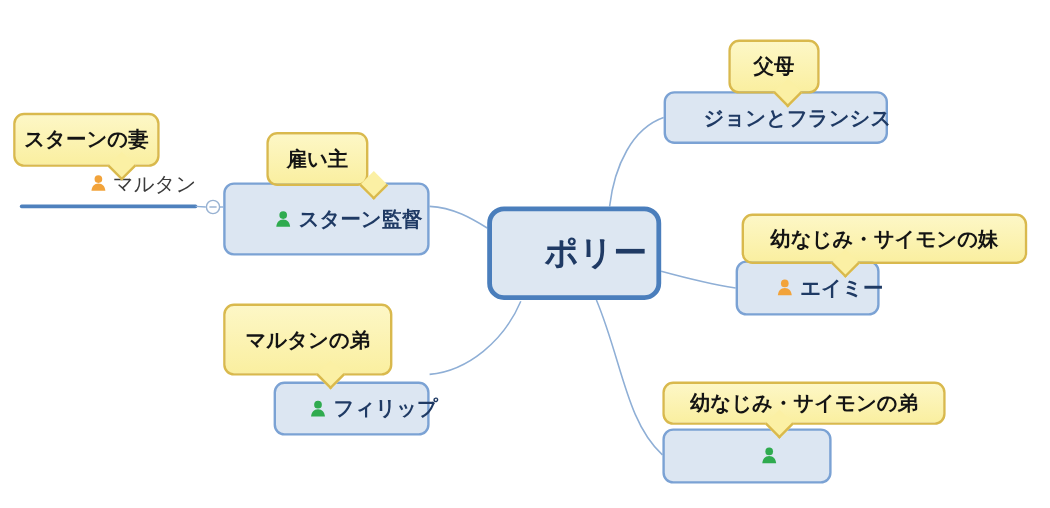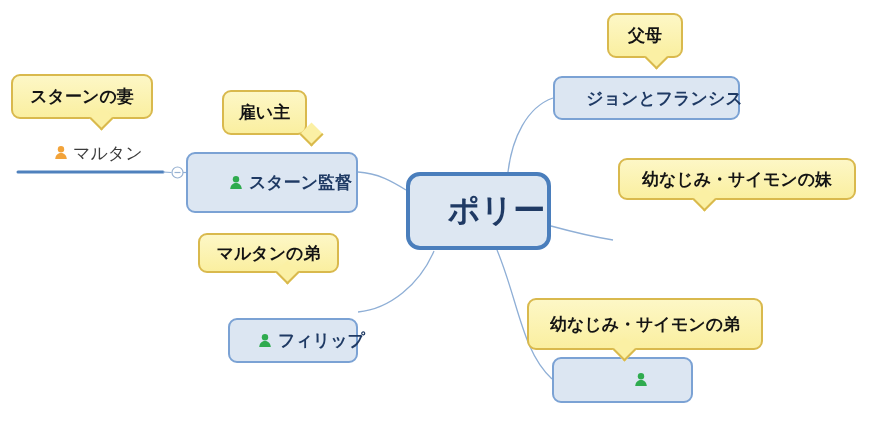--- a/index.html
+++ b/index.html
@@ -6,29 +6,29 @@
   .canvas{position:relative;width:875px;height:423px;background:#ffffff;overflow:hidden;}
   .connectors{position:absolute;left:0;top:0;pointer-events:none;}
 
   .node{
     position:absolute;box-sizing:border-box;
     background:#dce6f2;border:2px solid #7ba2d4;border-radius:9px;
     display:flex;align-items:center;justify-content:center;gap:5px;
     color:#1f3a64;font-weight:bold;font-size:17px;white-space:nowrap;padding-left:36px;
   }
   .center-node{
-    border:4px solid #4a7ebc;border-radius:14px;font-size:32px;
+    border:4px solid #4a7ebc;border-radius:14px;font-size:28px;
     background:#dde7f2;
   }
   .callout{
     position:absolute;box-sizing:border-box;
     background:linear-gradient(#fdf7c6,#faefa0);
     border:2px solid #d9b94d;border-radius:9px;
     display:flex;align-items:center;justify-content:center;
-    color:#141414;font-weight:bold;font-size:17px;white-space:nowrap;
+    color:#141414;font-weight:bold;font-size:17px;white-space:nowrap;margin-top:20px;
   }
   .tail{
     position:absolute;width:15px;height:15px;bottom:-9.5px;
     background:#fbf0a4;
     border-right:2px solid #d9b94d;border-bottom:2px solid #d9b94d;
     transform:rotate(45deg);
   }
   .free-label{
     position:absolute;display:flex;align-items:center;gap:4px;
     color:#3b3b3b;font-size:17px;white-space:nowrap;
@@ -51,21 +51,21 @@
     <path d="M508,172 C512,138 527,107 553,98" stroke="#8fafd6" stroke-width="1.3" fill="none"></path>
     <path d="M551,226 C573,232 594,237 613,240" stroke="#8fafd6" stroke-width="1.3" fill="none"></path>
     <path d="M497,250 C518,300 522,352 552,379" stroke="#8fafd6" stroke-width="1.3" fill="none"></path>
   </svg>
 
   <svg style="position:absolute;left:170px;top:165px;" width="15" height="15" viewBox="0 0 15 15">
     <circle cx="7.5" cy="7.5" r="5.5" fill="#ffffff" stroke="#98b2d2" stroke-width="1.2"></circle>
     <path d="M4.5,7.5 L10.5,7.5" stroke="#98b2d2" stroke-width="1.2"></path>
   </svg>
 
-  <div class="free-label" style="left:53px;top:141px;height:24px;">
+  <div class="free-label" style="left:74px;top:141px;height:24px;">
     <svg class="picon" width="16" height="16" viewBox="0 0 16 16">
       <g fill="#f2a33a">
         <circle cx="8" cy="4.2" r="3.2"></circle>
         <path d="M8 8 C4.5 8 2.6 10.5 2.2 14 L13.8 14 C13.4 10.5 11.5 8 8 8 Z"></path>
       </g>
     </svg>
     <span>マルタン</span>
   </div>
 
   <div class="node center-node" style="left:406px;top:172px;width:145px;height:78px;">
@@ -79,63 +79,72 @@
         <path d="M8 8 C4.5 8 2.6 10.5 2.2 14 L13.8 14 C13.4 10.5 11.5 8 8 8 Z"></path>
       </g>
     </svg>
     <span>スターン監督</span>
   </div>
 
   <div class="node" style="left:553px;top:76px;width:187px;height:44px;">
     <span>ジョンとフランシス</span>
   </div>
 
+  <div class="node" style="left:613px;top:217px;width:120px;height:46px;">
+    <svg class="picon" width="16" height="16" viewBox="0 0 16 16">
+      <g fill="#f2a33a">
+        <circle cx="8" cy="4.2" r="3.2"></circle>
+        <path d="M8 8 C4.5 8 2.6 10.5 2.2 14 L13.8 14 C13.4 10.5 11.5 8 8 8 Z"></path>
+      </g>
+    </svg>
+    <span>エイミー</span>
+  </div>
 
   <div class="node" style="left:228px;top:290px;width:130px;height:45px;margin-top:28px;">
     <svg class="picon" width="16" height="16" viewBox="0 0 16 16">
       <g fill="#2fab4f">
         <circle cx="8" cy="4.2" r="3.2"></circle>
         <path d="M8 8 C4.5 8 2.6 10.5 2.2 14 L13.8 14 C13.4 10.5 11.5 8 8 8 Z"></path>
       </g>
     </svg>
     <span>フィリップ</span>
   </div>
 
   <div class="node" style="left:552px;top:357px;width:141px;height:46px;">
     <svg class="picon" width="16" height="16" viewBox="0 0 16 16">
       <g fill="#2fab4f">
         <circle cx="8" cy="4.2" r="3.2"></circle>
         <path d="M8 8 C4.5 8 2.6 10.5 2.2 14 L13.8 14 C13.4 10.5 11.5 8 8 8 Z"></path>
       </g>
     </svg>
   </div>
 
-  <div class="callout" style="left:11px;top:74px;width:142px;height:45px;">
+  <div class="callout" style="left:11px;top:74px;width:122px;height:45px;">
     <span>スターンの妻</span>
     <i class="tail" style="left:80px;"></i>
   </div>
 
   <div class="callout" style="left:222px;top:90px;width:85px;height:45px;">
     <span>雇い主</span>
     <i class="tail" style="left:79px;"></i>
   </div>
 
   <div class="callout" style="left:607px;top:13px;width:76px;height:45px;">
     <span>父母</span>
     <i class="tail" style="left:39px;"></i>
   </div>
 
   <div class="callout" style="left:618px;top:158px;width:238px;height:42px;font-family:Liberation Serif, serif;">
     <span>幼なじみ・サイモンの妹</span>
     <i class="tail" style="left:76px;"></i>
   </div>
 
-  <div class="callout" style="left:527px;top:298px;width:236px;height:52px;">
+  <div class="callout" style="left:552px;top:298px;width:236px;height:36px;">
     <span>幼なじみ・サイモンの弟</span>
     <i class="tail" style="left:87px;"></i>
   </div>
 
-  <div class="callout" style="left:198px;top:233px;width:141px;height:40px;justify-content:center;">
+  <div class="callout" style="left:186px;top:233px;width:141px;height:60px;justify-content:center;">
     <span>マルタンの弟</span>
     <i class="tail" style="left:79px;"></i>
   </div>
 
 </div>
 
 </body></html>

